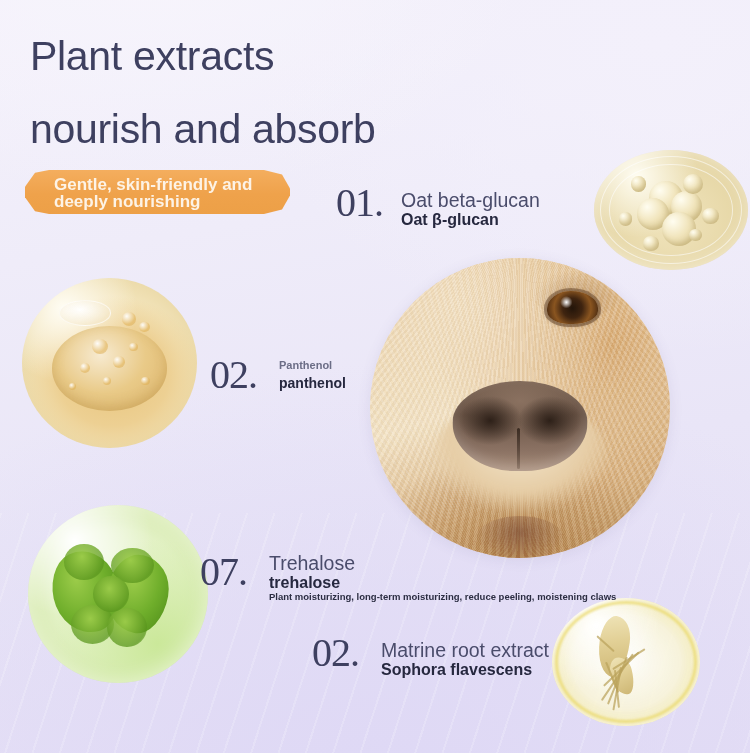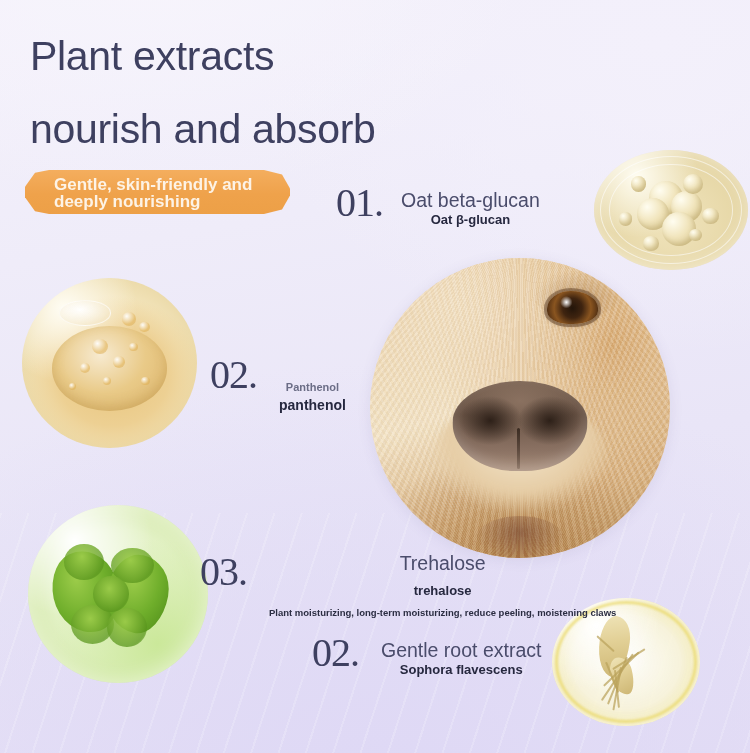--- a/index.html
+++ b/index.html
@@ -58,33 +58,33 @@
   }
 
   
   .block{ position:absolute; display:flex; align-items:flex-start; z-index:7; }
   .num{
     color:#3e4060; font-size:40px; line-height:40px;
     font-weight:300; letter-spacing:-1px;
     font-family:Liberation Serif, serif;
   }
   .num .dot{ font-size:40px; }
-  .txt{ display:flex; flex-direction:column;align-items:center; }
+  .txt{ display:flex; flex-direction:column; }
   .t-main{ color:#4a4c6b; font-size:19.5px; line-height:23px; font-weight:400; white-space:nowrap; }
-  .t-sub { color:#26283f; font-size:13px;   line-height:15px; font-weight:700; white-space:nowrap; }
+  .t-sub { color:#26283f; font-size:16px;   line-height:15px; font-weight:700; white-space:nowrap; }
   .t-sub-gray{ color:#6b6d86; font-size:11px; line-height:15px; font-weight:600; white-space:nowrap; }
   .t-desc{ color:#2b2d42; font-size:9.5px; line-height:14px; font-weight:600; white-space:nowrap; }
 
   
   #blk1{ left:336px; top:183px; }
   #blk1 .txt{ padding-left:18px; padding-top:6px; }
   #blk2{ left:210px; top:355px; }
-  #blk2 .txt{ padding-left:22px; padding-top:3px;margin-top:22px; }
+  #blk2 .txt{ padding-left:22px; padding-top:3px; }
   #blk3{ left:200px; top:552px; }
-  #blk3 .txt{ padding-left:22px; padding-top:0px;gap:8px; }
+  #blk3 .txt{ padding-left:22px; padding-top:0px; }
   #blk4{ left:312px; top:633px; }
   #blk4 .txt{ padding-left:22px; padding-top:6px; }
 
   
   .dog{
     position:absolute; left:370px; top:258px;
     width:300px; height:300px; border-radius:50%;
     overflow:hidden; z-index:5;
     box-shadow:0 2px 14px rgba(90,80,130,.10);
   }
@@ -330,32 +330,32 @@
       <span>02</span><span class="dot">.</span>
     </div>
     <div class="txt">
       <span class="t-sub-gray">Panthenol</span>
       <span class="t-sub" style="font-size:14px;line-height:20px;">panthenol</span>
     </div>
   </div>
 
   <div class="block" id="blk3">
     <div class="num">
-      <span>03</span><span class="dot">.</span>
+      <span>07</span><span class="dot">.</span>
     </div>
     <div class="txt">
       <span class="t-main">Trehalose</span>
       <span class="t-sub">trehalose</span>
       <span class="t-desc">Plant moisturizing, long-term moisturizing, reduce peeling, moistening claws</span>
     </div>
   </div>
 
   <div class="block" id="blk4">
     <div class="num">
       <span>02</span><span class="dot">.</span>
     </div>
     <div class="txt">
-      <span class="t-main">Gentle root extract</span>
+      <span class="t-main">Matrine root extract</span>
       <span class="t-sub">Sophora flavescens</span>
     </div>
   </div>
 
 </div>
 
 </body></html>

